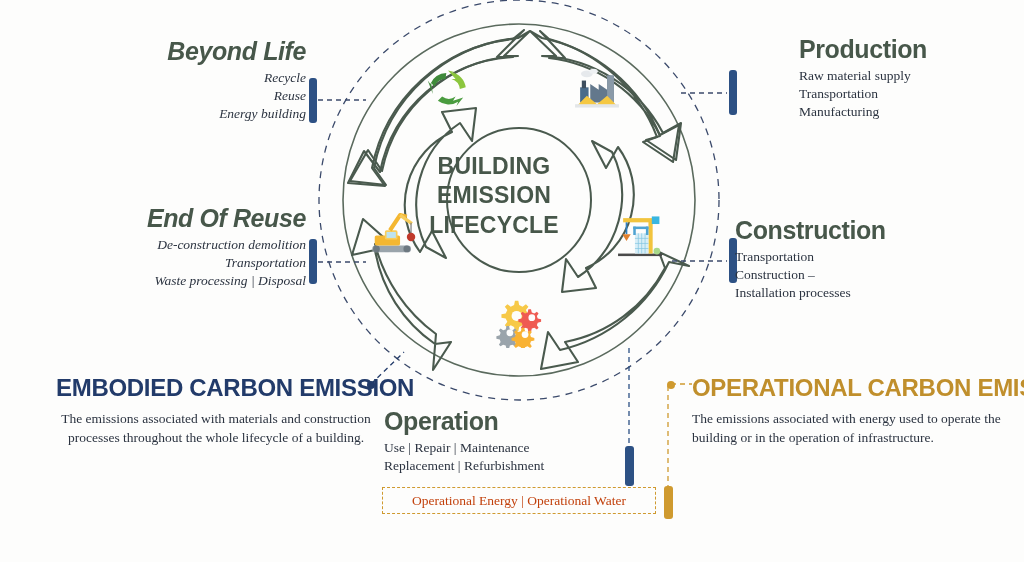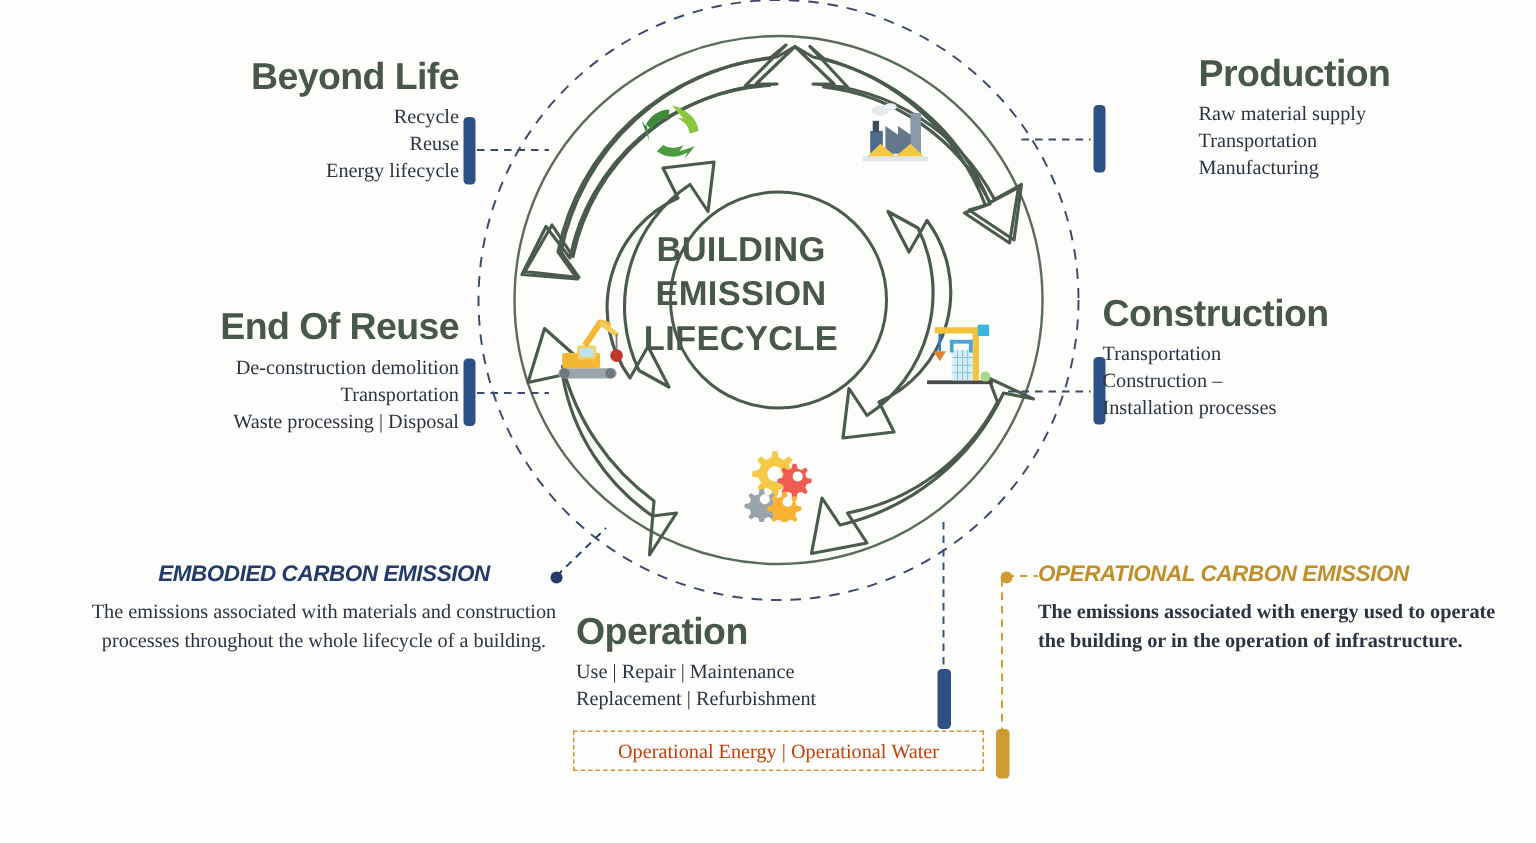--- a/index.html
+++ b/index.html
@@ -26,66 +26,65 @@
   }
   .quad .q-list{
     font-family:"Liberation Serif", serif;
     font-size:13.5px;
     color:#2b3340;
     line-height:1.33;
     margin-top:5px;
     white-space:nowrap;
   }
   .q-right .q-title, .q-right .q-list{text-align:left;}
-  .q-left  .q-title, .q-left  .q-list{text-align:right;}
+  .q-left  .q-title, .q-left  .q-list{text-align:right;font-style:italic;}
   .q-center .q-title,.q-center .q-list{}
 
   
   #quad-beyond-life{left:104px;top:38px;width:202px;}
   #quad-production{left:777px;top:36px;width:250px;margin-left:22px;}
   #quad-end-of-life{left:56px;top:205px;width:250px;}
-  #quad-construction{left:735px;top:196px;width:250px;}
+  #quad-construction{left:735px;top:217px;width:250px;}
   #quad-operation{left:384px;top:408px;width:275px;}
 
   
   .bluebar{
     position:absolute;
     background:#2d5184;
     border-radius:3px;
   }
   #bar-beyond-life{left:309px;top:78px;width:8px;height:45px;}
   #bar-production{left:729px;top:70px;width:8px;height:45px;}
   #bar-end-of-life{left:309px;top:239px;width:8px;height:45px;}
   #bar-construction{left:729px;top:238px;width:8px;height:45px;}
   #bar-operation{left:625px;top:446px;width:9px;height:40px;}
   #bar-operational-carbon{left:664px;top:486px;width:9px;height:33px;background:#cf9a2f;}
 
   
   .emission-block{position:absolute;}
   .emission-title{
     font-family:"Liberation Sans", sans-serif;
     font-weight:bold;
-    font-size:15px;
+    font-size:24px;
     letter-spacing:-0.3px;
     white-space:nowrap;
-    font-style:italic;
   }
   .emission-desc{
     font-family:"Liberation Serif", serif;
     font-size:13.5px;
     color:#2b3340;
     line-height:1.38;
     margin-top:8px;
   }
   #embodied-block{left:56px;top:374px;width:320px;text-align:center;}
   #embodied-block .emission-title{color:#223b6a;text-align:center;}
   #embodied-block .emission-desc{text-align:center;}
   #operational-block{left:692px;top:374px;width:320px;}
   #operational-block .emission-title{color:#c08f2c;}
-  #operational-block .emission-desc{text-align:left;font-weight:bold;}
+  #operational-block .emission-desc{text-align:left;}
 
   
   #op-energy-box{
     position:absolute;left:382px;top:487px;width:272px;height:25px;
     border:1.4px dashed #cf9a2f;
     display:flex;align-items:center;justify-content:center;
   }
   #op-energy-box .ob-text{
     font-family:"Liberation Serif", serif;
     font-size:13.5px;color:#c2410c;white-space:nowrap;
@@ -274,21 +273,21 @@
   <div class="bluebar" id="bar-operation"></div>
   <div class="bluebar" id="bar-operational-carbon"></div>
 
   <div class="cdot" id="dot-embodied"></div>
   <div class="cdot" id="dot-operational"></div>
 
   <div class="quad q-left" id="quad-beyond-life">
     <div class="q-title">Beyond Life</div>
     <div class="q-list" style="white-space:pre-line;">Recycle
 Reuse
-Energy lifecycle</div>
+Energy building</div>
   </div>
 
   <div class="quad q-right" id="quad-production">
     <div class="q-title">Production</div>
     <div class="q-list" style="white-space:pre-line;">Raw material supply
 Transportation
 Manufacturing</div>
   </div>
 
   <div class="quad q-left" id="quad-end-of-life">

